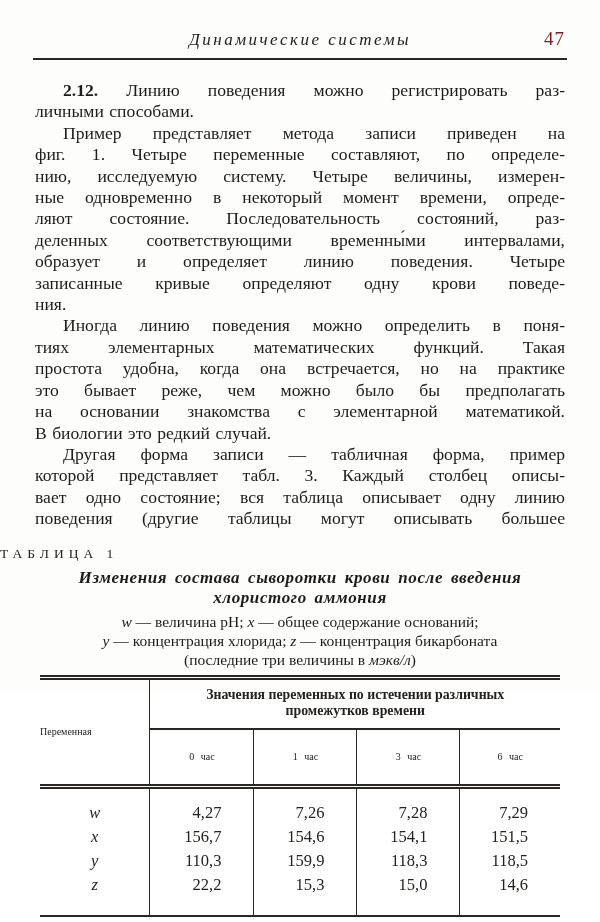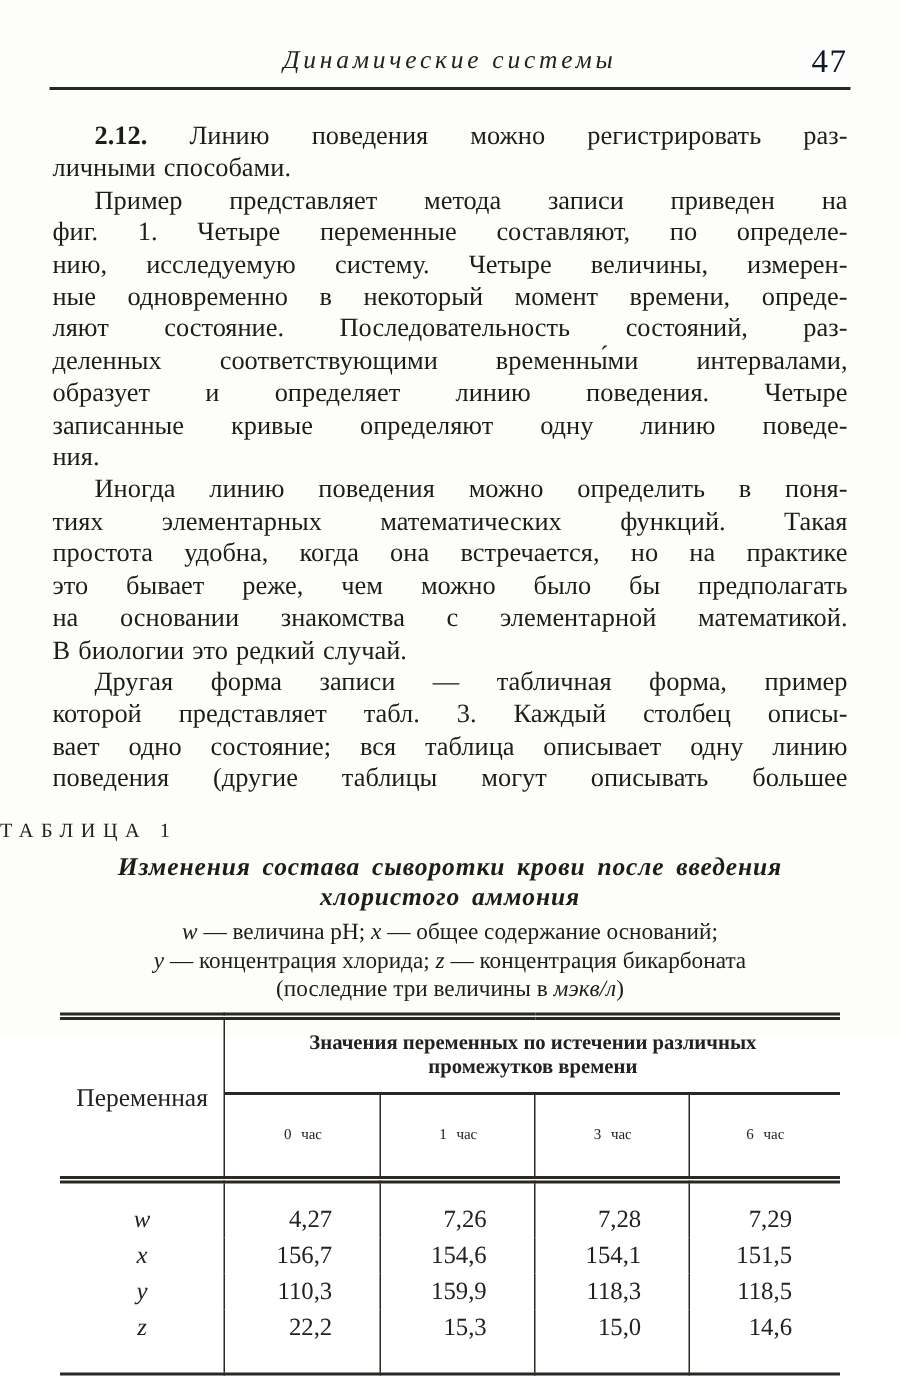--- a/index.html
+++ b/index.html
@@ -16,21 +16,21 @@
   }
   
   .running-head { position: relative; margin: 0 33px; height: 24px; }
   .rh-title {
     display: block; text-align: center;
     font-style: italic; font-size: 17px; letter-spacing: 2.5px;
     color: #24221e;
   }
   .rh-page {
     position: absolute; right: 2px; top: -2px;
-    font-size: 22px; letter-spacing: 1px; color: #0f172a;
+    font-size: 19px; letter-spacing: 1px; color: #7f1d1d;
   }
   .head-rule { margin: 4px 33px 0; border-top: 2px solid #2b2823; }
 
   
   .body-text { margin: 20px 35px 0; width: 530px; }
   .tl {
     font-size: 17.6px; line-height: 21.4px;
     text-align: justify; text-align-last: justify;
     word-spacing: 1px;
   }
@@ -57,21 +57,21 @@
     margin: 6px auto 0; width: 520px;
     border-collapse: collapse; table-layout: fixed;
     border-top: 5px double #2b2823;
     border-bottom: 2px solid #2b2823;
     color: #24221e;
   }
   thead { border-bottom: 5px double #2b2823; }
   td, th { padding: 0; font-weight: normal; }
   .var-head {
     border-right: 1.5px solid #2b2823;
-    text-align: center; vertical-align: middle; font-size: 17px;
+    vertical-align: middle; font-size: 10px;
   }
   .span-head {
     border-bottom: 2px solid #2b2823;
     text-align: center; vertical-align: middle;
     font-weight: bold; font-size: 13.8px; line-height: 16.5px;
     padding: 7px 26px 8px;
   }
   .time-h {
     border-left: 1.5px solid #2b2823;
     height: 54px; text-align: center; vertical-align: middle;
@@ -103,21 +103,21 @@
   <div class="body-text" id="paragraphs">
       <div class="tl indent"><b>2.12.</b> Линию поведения можно регистрировать раз-</div>
       <div class="tl last">личными способами.</div>
       <div class="tl indent">Пример представляет метода записи приведен на</div>
       <div class="tl">фиг. 1. Четыре переменные составляют, по определе-</div>
       <div class="tl">нию, исследуемую систему. Четыре величины, измерен-</div>
       <div class="tl">ные одновременно в некоторый момент времени, опреде-</div>
       <div class="tl">ляют состояние. Последовательность состояний, раз-</div>
       <div class="tl">деленных соответствующими временны́ми интервалами,</div>
       <div class="tl">образует и определяет линию поведения. Четыре</div>
-      <div class="tl">записанные кривые определяют одну линию поведе-</div>
+      <div class="tl">записанные кривые определяют одну крови поведе-</div>
       <div class="tl last">ния.</div>
       <div class="tl indent">Иногда линию поведения можно определить в поня-</div>
       <div class="tl">тиях элементарных математических функций. Такая</div>
       <div class="tl">простота удобна, когда она встречается, но на практике</div>
       <div class="tl">это бывает реже, чем можно было бы предполагать</div>
       <div class="tl">на основании знакомства с элементарной математикой.</div>
       <div class="tl last">В биологии это редкий случай.</div>
       <div class="tl indent">Другая форма записи — табличная форма, пример</div>
       <div class="tl">которой представляет табл. 3. Каждый столбец описы-</div>
       <div class="tl">вает одно состояние; вся таблица описывает одну линию</div>

